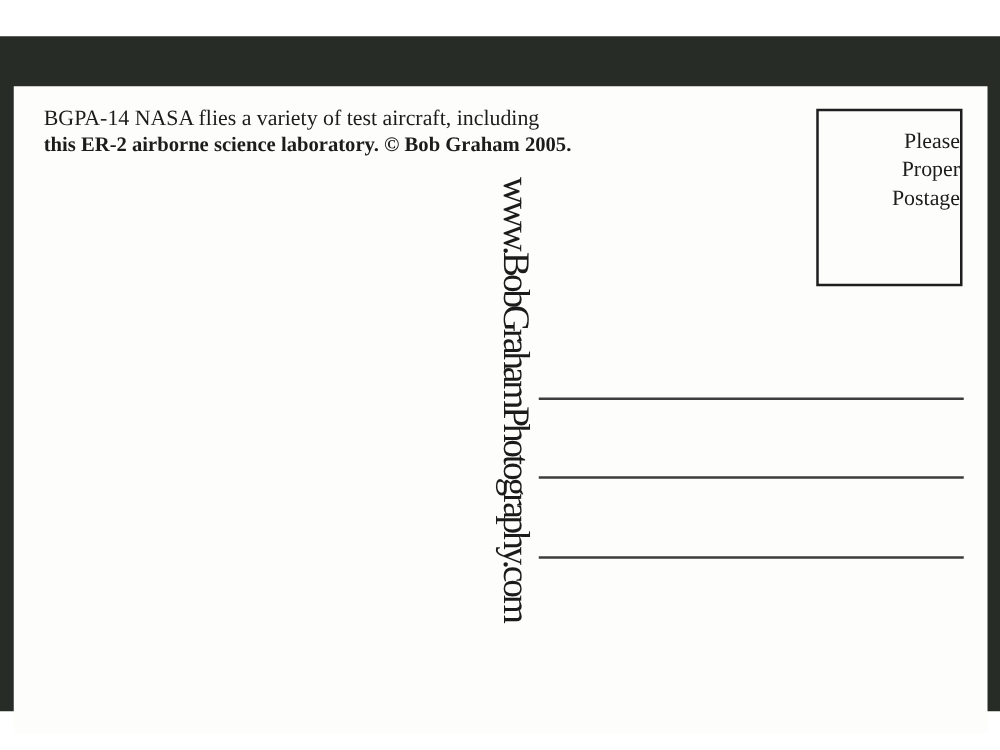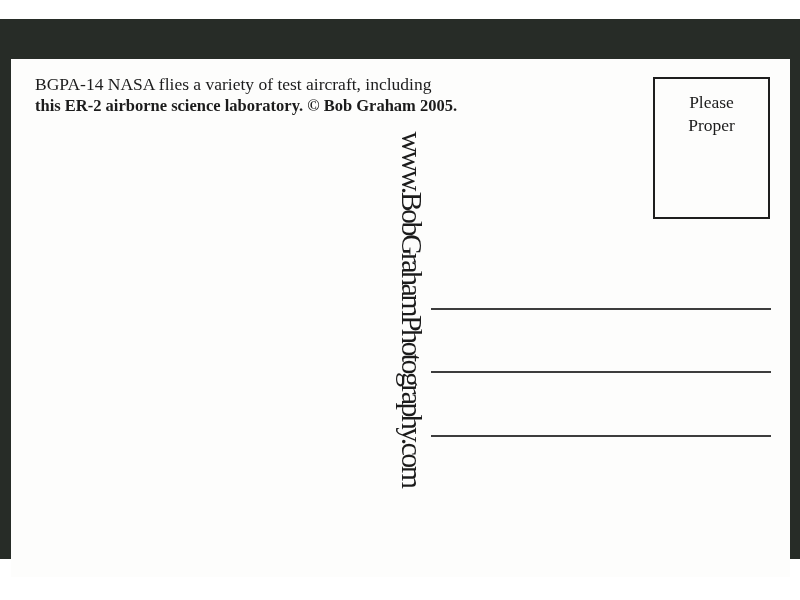--- a/index.html
+++ b/index.html
@@ -14,21 +14,21 @@
   .stage {
     position: relative;
     width: 800px;
     height: 600px;
     background: #ffffff;
   }
   
   .frame {
     position: absolute;
     left: 0;
-    top: 19px;
+    top: 29px;
     width: 800px;
     height: 540px;
     background: #272c27;
   }
   
   .card {
     position: absolute;
     left: 11px;
     top: 40px;
     width: 779px;
@@ -55,21 +55,21 @@
   }
   
   .postage-box {
     position: absolute;
     left: 642px;
     top: 18px;
     width: 113px;
     height: 126px;
     border: 2px solid #1e1e1e;
     background: #fdfdfc;
-    text-align: center;
+    text-align: right;
     padding-top: 12px;
     box-sizing: content-box;
   }
   .postage-box .postage-line {
     display: block;
     font-size: 17.5px;
     line-height: 23px;
     color: #1c1c1c;
   }
   
@@ -110,20 +110,21 @@
     <div class="card">
 
       <div class="caption">
         <div class="line1">BGPA-14 NASA flies a variety of test aircraft, including</div>
         <div class="line2">this ER-2 airborne science laboratory. © Bob Graham 2005.</div>
       </div>
 
       <div class="postage-box">
         <span class="postage-line">Please</span>
         <span class="postage-line">Proper</span>
+        <span class="postage-line">Postage</span>
       </div>
 
       <div class="watermark-anchor">
         <span class="watermark-text">www.BobGrahamPhotography.com</span>
       </div>
 
       <div class="address-lines">
           <div class="address-line"></div>
           <div class="address-line"></div>
           <div class="address-line"></div>

